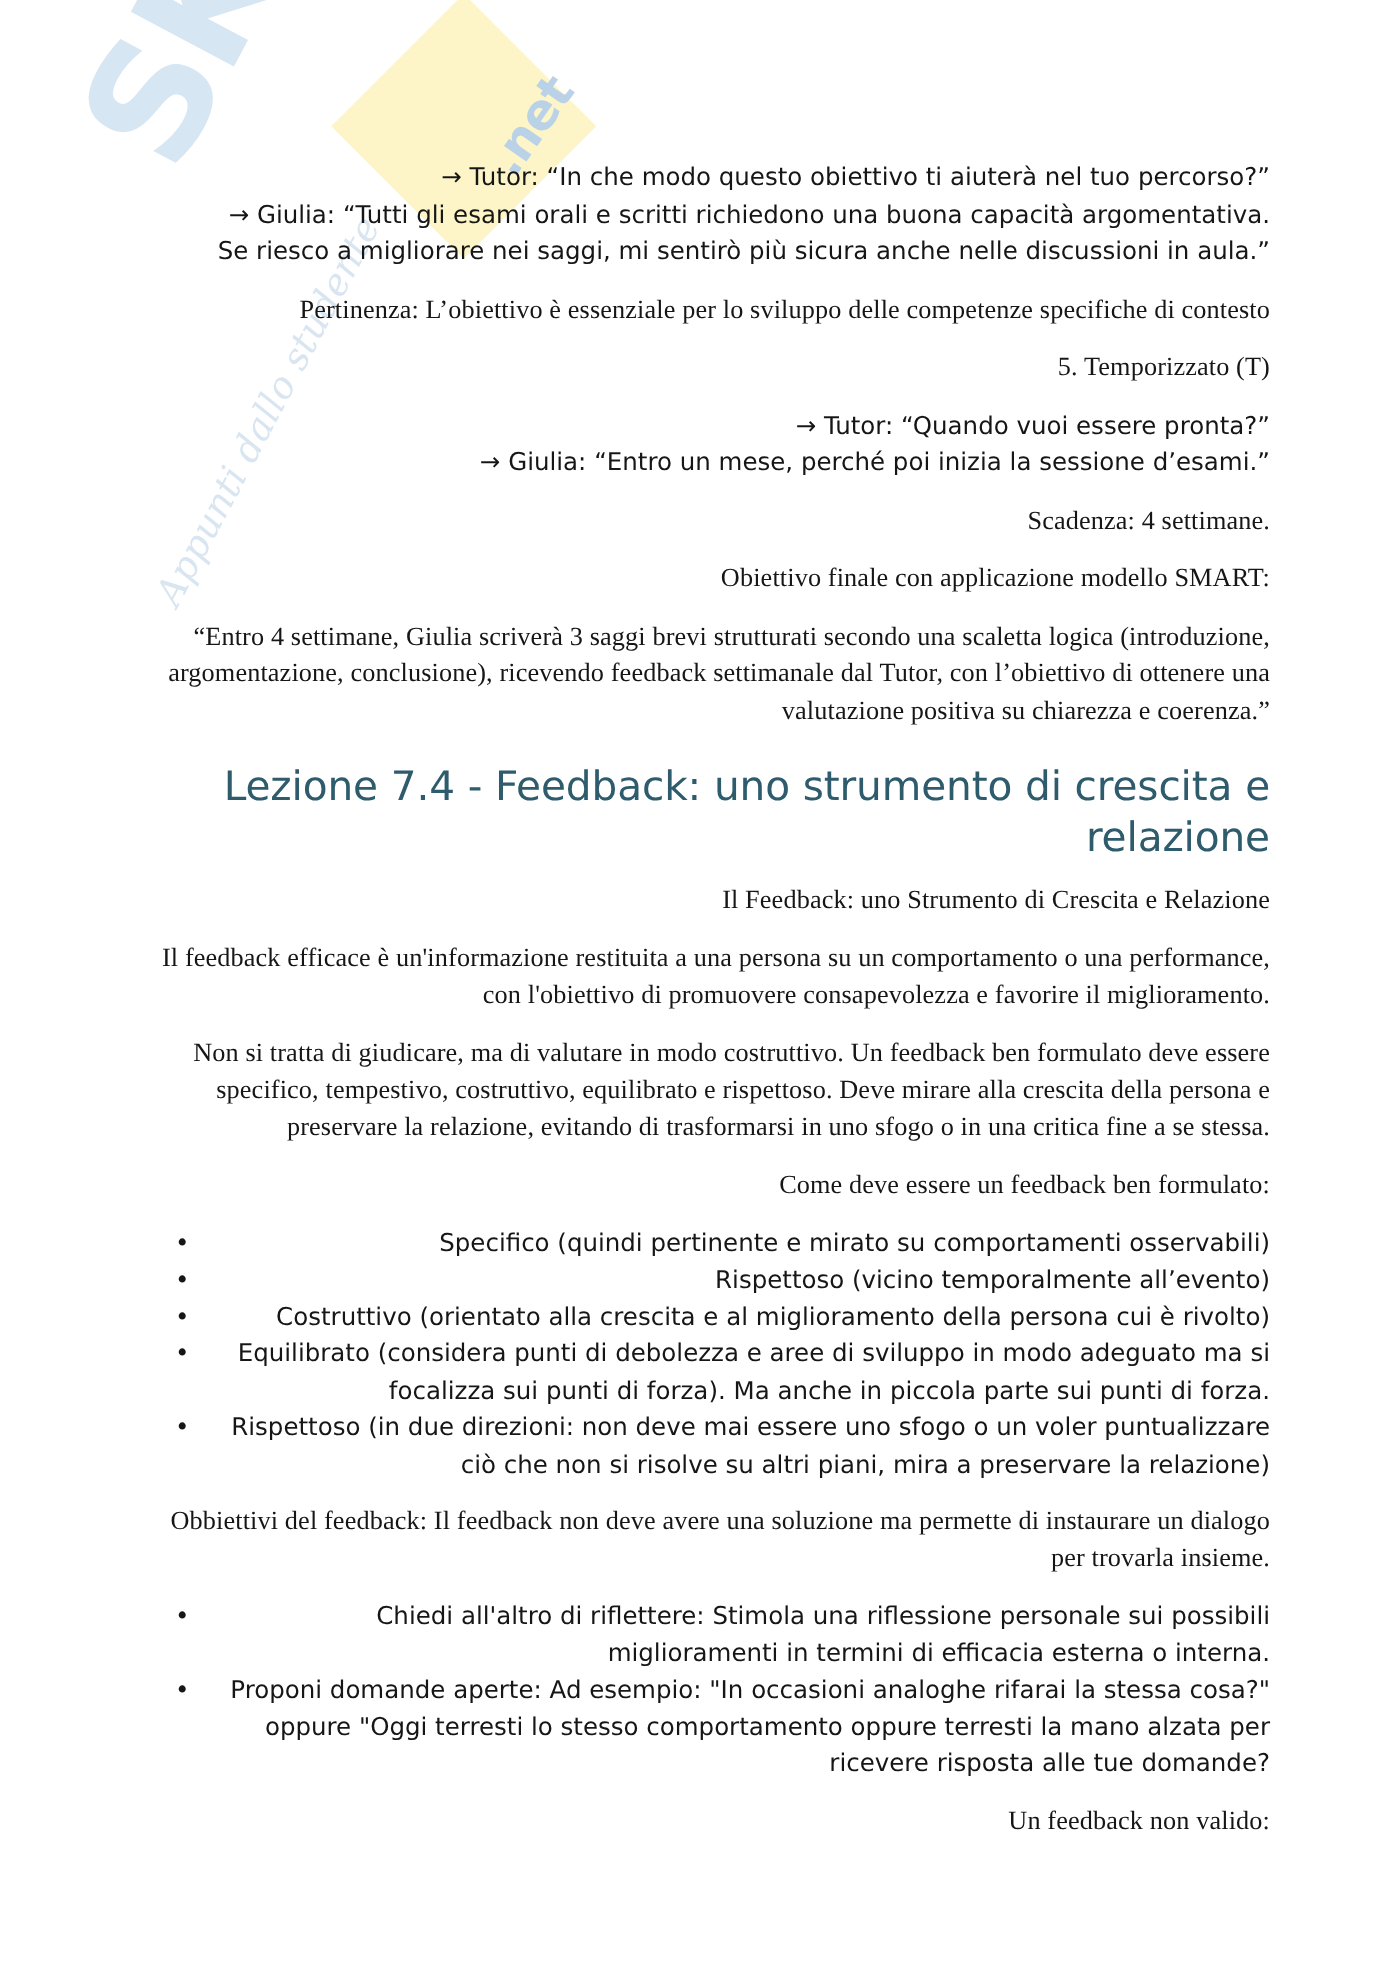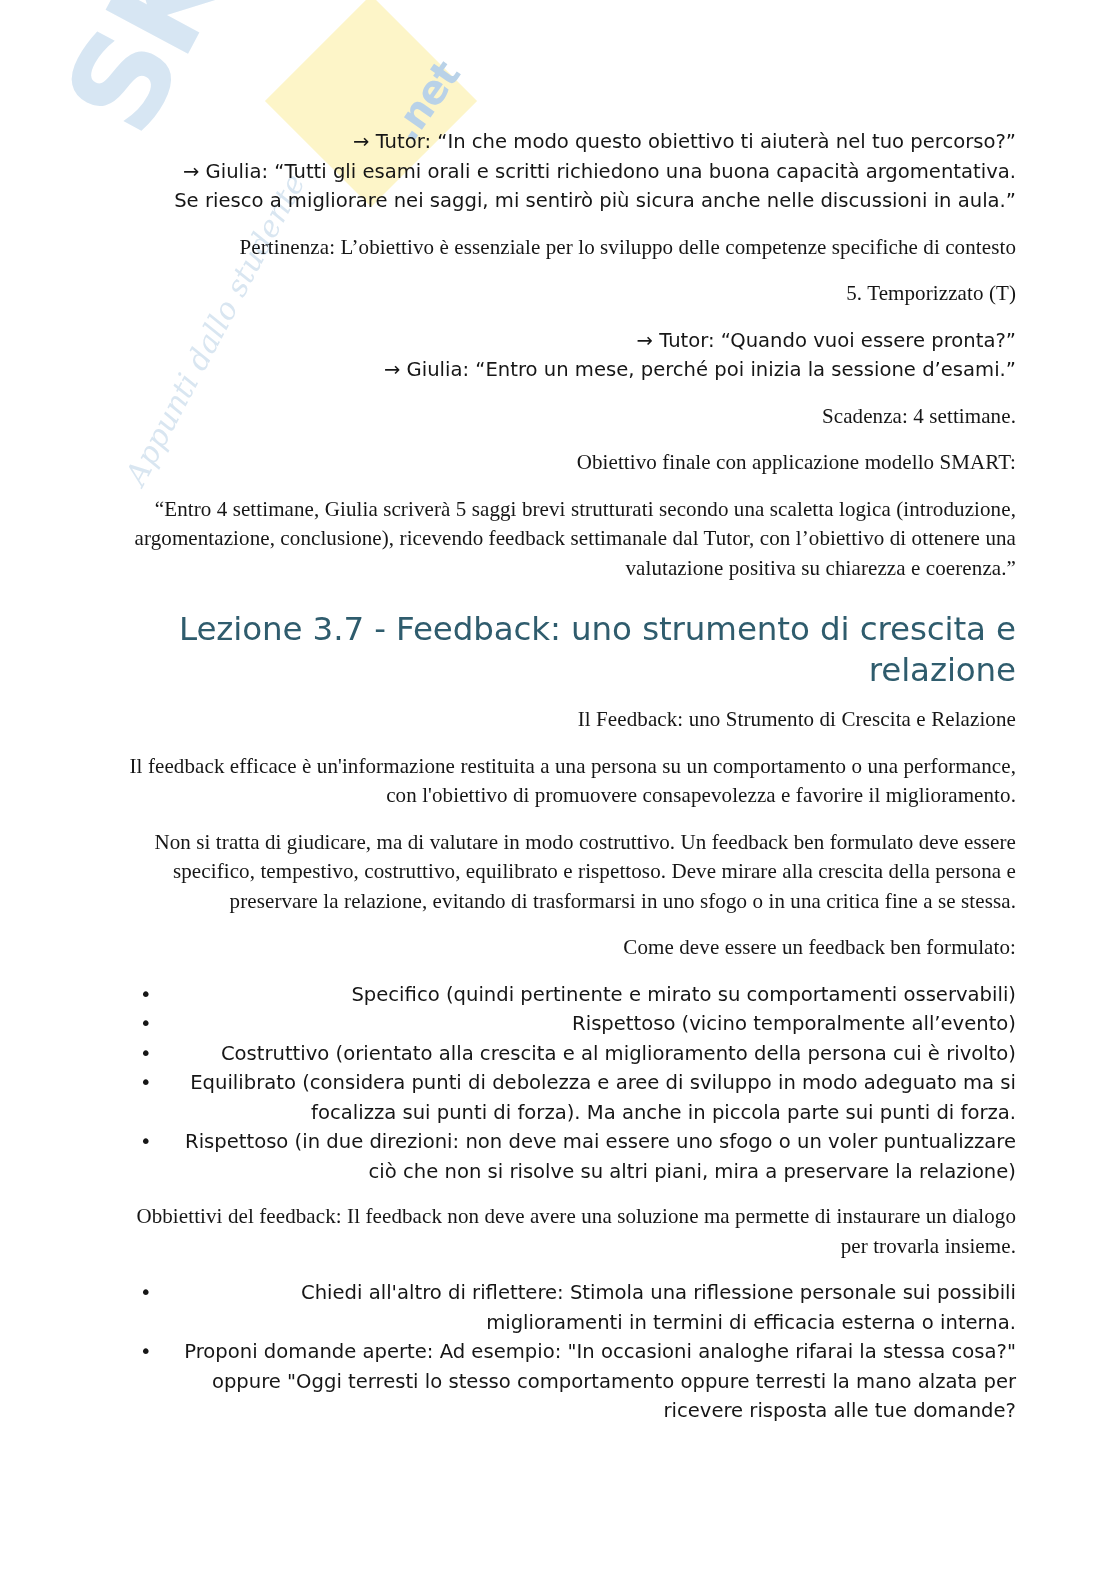--- a/index.html
+++ b/index.html
@@ -164,23 +164,23 @@
 
     <div class="dialog">
       <p class="line"><span>→ Tutor: “</span><b>Quando vuoi essere pronta</b><span>?”</span></p>
       <p class="line">→ Giulia: “Entro un mese, perché poi inizia la sessione d’esami.”</p>
     </div>
 
     <p class="para">Scadenza: 4 settimane.</p>
 
     <p class="para">Obiettivo finale con applicazione modello SMART:</p>
 
-    <p class="para">“Entro 4 settimane, Giulia scriverà 5 saggi brevi strutturati secondo una scaletta logica (introduzione, argomentazione, conclusione), ricevendo feedback settimanale dal Tutor, con l’obiettivo di ottenere una valutazione positiva su chiarezza e coerenza.”</p>
-
-    <h2 class="lesson-title">Lezione 3.7 - Feedback: uno strumento di crescita e relazione</h2>
+    <p class="para">“Entro 4 settimane, Giulia scriverà 3 saggi brevi strutturati secondo una scaletta logica (introduzione, argomentazione, conclusione), ricevendo feedback settimanale dal Tutor, con l’obiettivo di ottenere una valutazione positiva su chiarezza e coerenza.”</p>
+
+    <h2 class="lesson-title">Lezione 7.4 - Feedback: uno strumento di crescita e relazione</h2>
 
     <p class="para">Il Feedback: uno Strumento di Crescita e Relazione</p>
 
     <p class="para">Il feedback efficace è un'informazione restituita a una persona su un comportamento o una performance, con l'obiettivo di promuovere consapevolezza e favorire il miglioramento.</p>
 
     <p class="para">Non si tratta di giudicare, ma di valutare in modo costruttivo. Un feedback ben formulato deve essere specifico, tempestivo, costruttivo, equilibrato e rispettoso. Deve mirare alla crescita della persona e preservare la relazione, evitando di trasformarsi in uno sfogo o in una critica fine a se stessa.</p>
 
     <p class="para">Come deve essere un feedback ben formulato:</p>
 
     <ul class="bullets">
@@ -191,15 +191,16 @@
       <li>Rispettoso (in due direzioni: non deve mai essere uno sfogo o un voler puntualizzare ciò che non si risolve su altri piani, mira a preservare la relazione)</li>
     </ul>
 
     <p class="para">Obbiettivi del feedback: Il feedback non deve avere una soluzione ma permette di instaurare un dialogo per trovarla insieme.</p>
 
     <ul class="bullets">
       <li>Chiedi all'altro di riflettere: Stimola una riflessione personale sui possibili miglioramenti in termini di efficacia esterna o interna.</li>
       <li>Proponi domande aperte: Ad esempio: "In occasioni analoghe rifarai la stessa cosa?" oppure "Oggi terresti lo stesso comportamento oppure terresti la mano alzata per ricevere risposta alle tue domande?</li>
     </ul>
 
+    <p class="para">Un feedback non valido:</p>
 
   </div>
 </div>
 
 </body></html>

